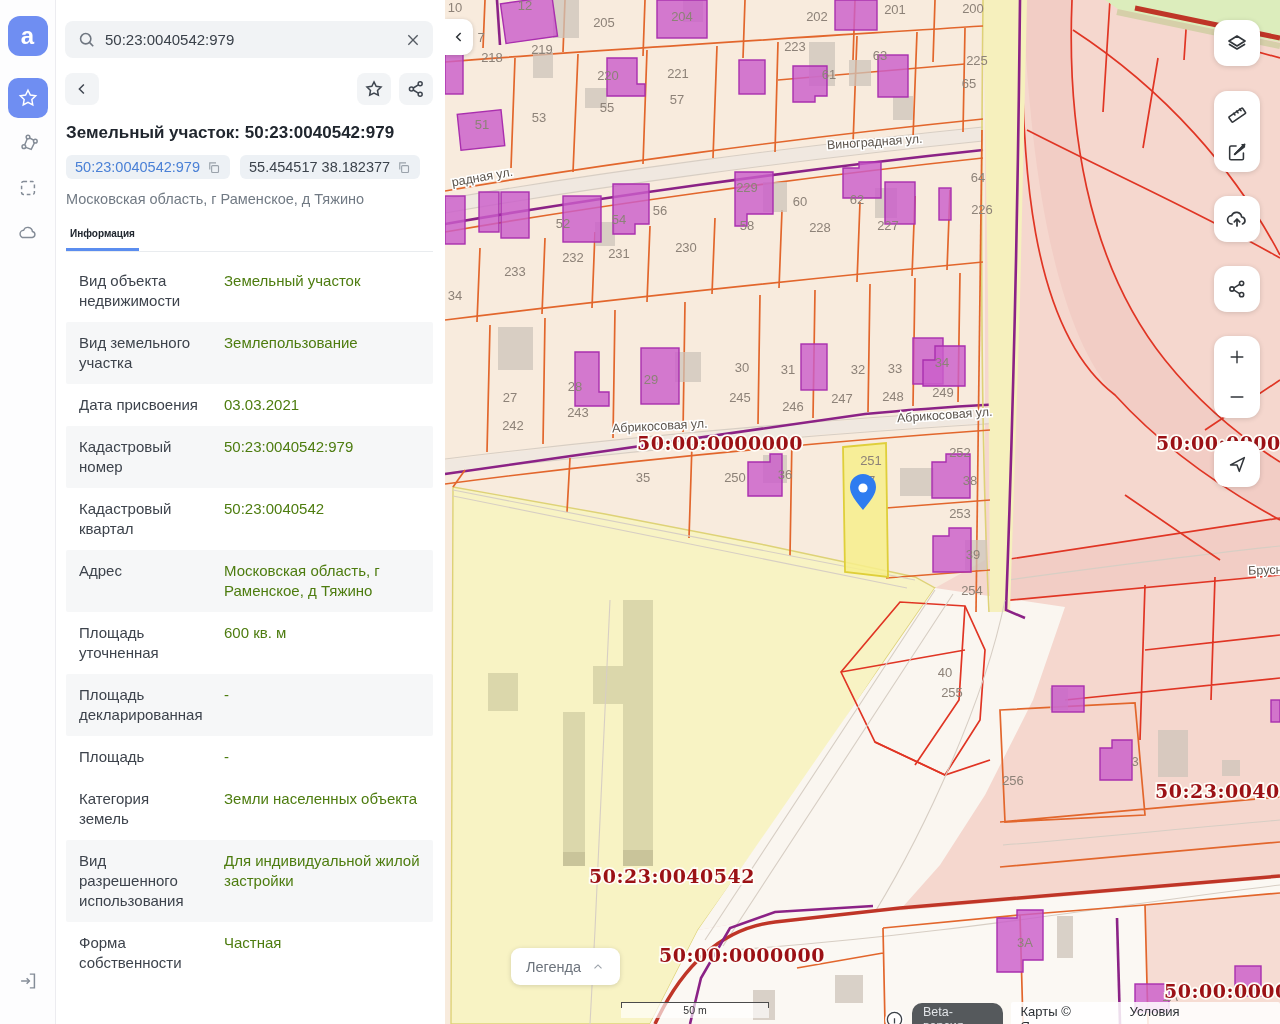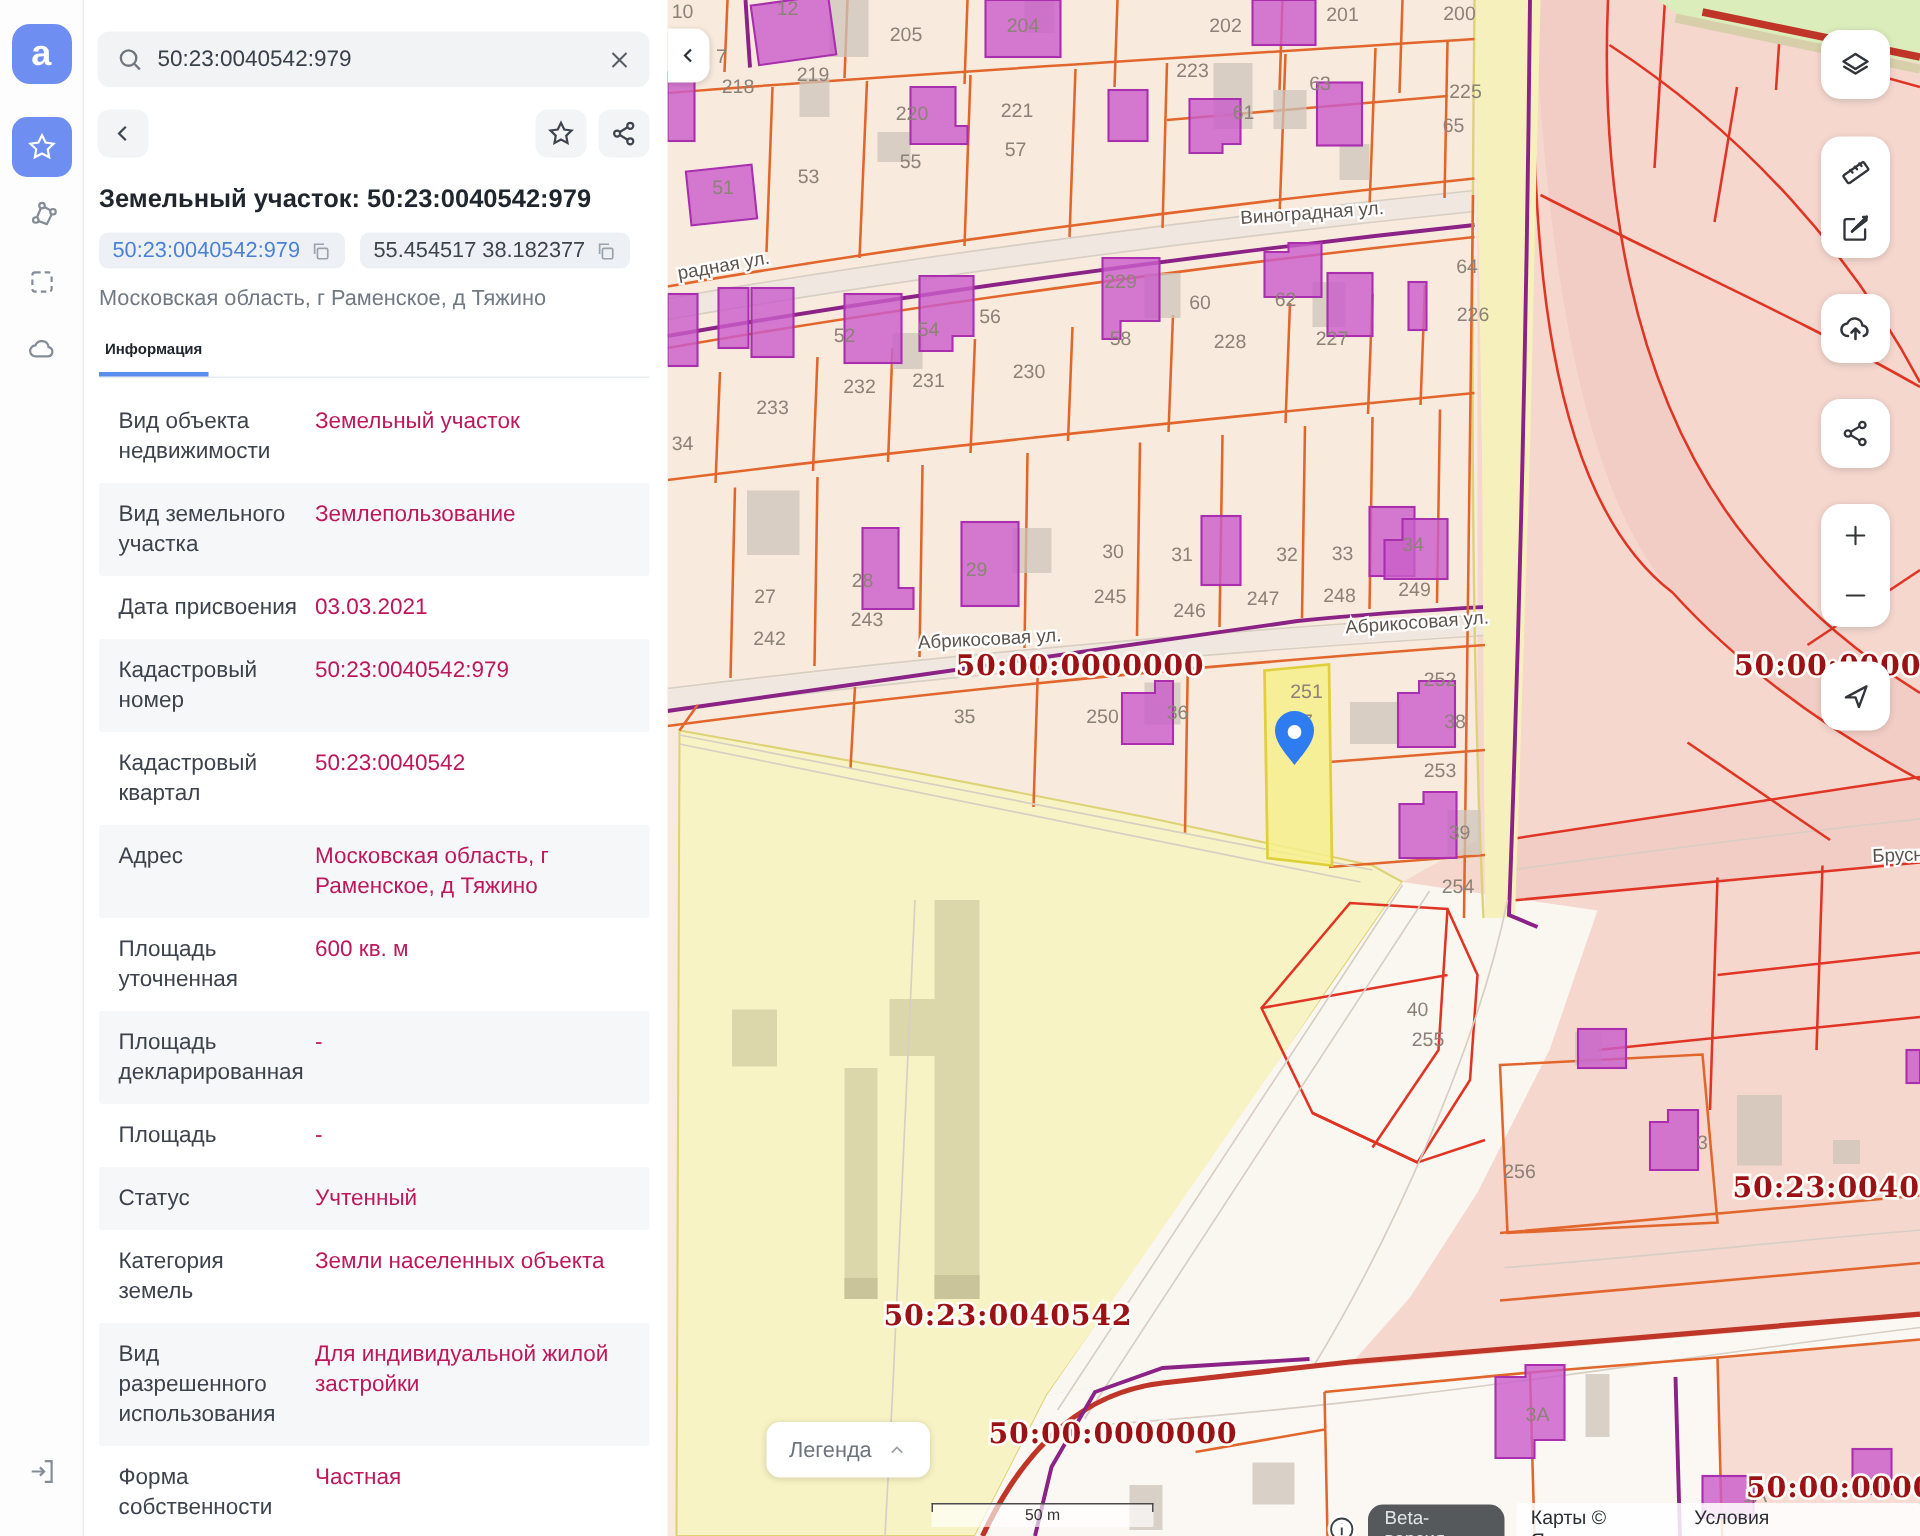--- a/index.html
+++ b/index.html
@@ -27,21 +27,21 @@
   .chips { display:flex; align-items:center; gap:10px; margin:12px 12px 0 10px; }
   .chip { background:#edf1f5; border-radius:6px; padding:4px 9px; font-size:14.5px; color:#3c434c; display:flex; align-items:center; gap:6px; cursor:pointer;}
   .chip.link { color:#4a80d6; }
   .address { font-size:14.5px; color:#717a84; margin:12px 12px 0 10px; }
   .tabs { margin:16px 0 0 10px; border-bottom:1px solid #e9ecef; width:367px; }
   .tab { display:inline-block; font-size:10px; font-weight:bold; color:#20262e; padding:4px 4px 9px 4px; border-bottom:3px solid #5b8def; cursor:pointer;}
   .tbl { margin:8px 12px 0 10px; }
   .trow { display:flex; padding:11px 13px; font-size:15px; line-height:20px; border-radius:2px;}
   .trow.alt { background:#f6f7f8; }
   .trow .lab { width:131px; flex:0 0 131px; color:#3d434c; padding-right:10px;}
-  .trow .val { flex:1; color:#be185d; }
+  .trow .val { flex:1; color:#4d7c0f;margin-left:14px; }
 
   
   .map { position:relative; width:835px; height:1024px; flex:0 0 835px; background:#f8ebdd; overflow:hidden;}
   .map svg.base { position:absolute; left:0; top:0; }
   .plbl { font-size:13px; fill:#8d8278; }
   .slbl { font-size:12.5px; fill:#5c544c; paint-order:stroke; stroke:#fff; stroke-width:3px; }
   .qlbl { font-family:"DejaVu Serif",serif; font-weight:bold; font-size:19px; fill:#9b1115; paint-order:stroke; stroke:#fffdf8; stroke-width:3.5px; letter-spacing:.5px;}
   .bld { fill:#cb5ecb; fill-opacity:.82; stroke:#a92fae; stroke-width:1.4; }
   .shd { fill:#cdc4ba; opacity:.75; }
   .olv { fill:#dbd7ab; }
@@ -192,24 +192,20 @@
           <div class="lab">Площадь уточненная</div>
           <div class="val">600 кв. м</div>
         </div>
         <div class="trow alt">
           <div class="lab">Площадь декларированная</div>
           <div class="val">-</div>
         </div>
         <div class="trow">
           <div class="lab">Площадь</div>
           <div class="val">-</div>
-        </div>
-        <div class="trow alt">
-          <div class="lab">Статус</div>
-          <div class="val">Учтенный</div>
         </div>
         <div class="trow">
           <div class="lab">Категория земель</div>
           <div class="val">Земли населенных объекта</div>
         </div>
         <div class="trow alt">
           <div class="lab">Вид разрешенного использования</div>
           <div class="val">Для индивидуальной жилой застройки</div>
         </div>
         <div class="trow">

